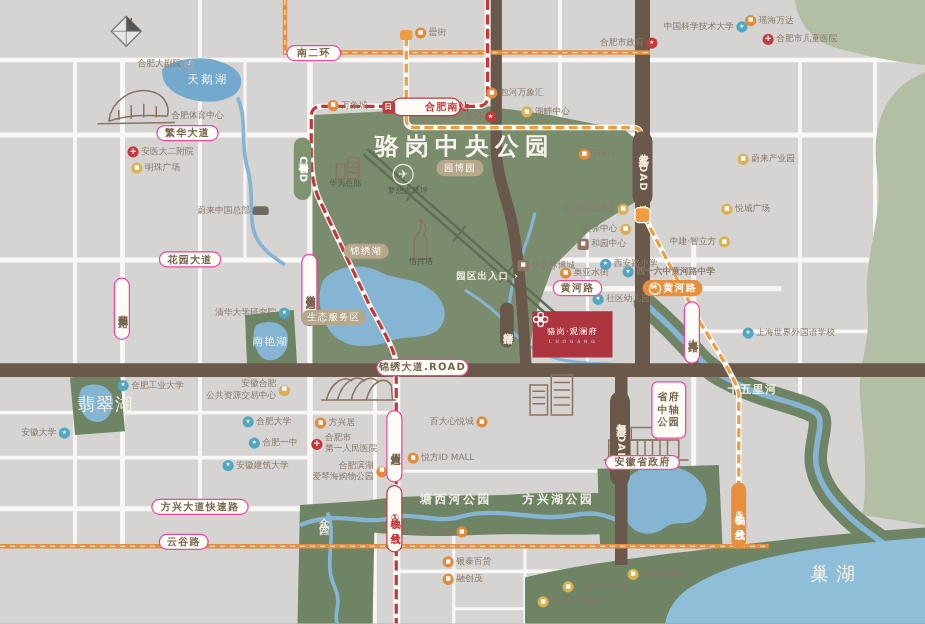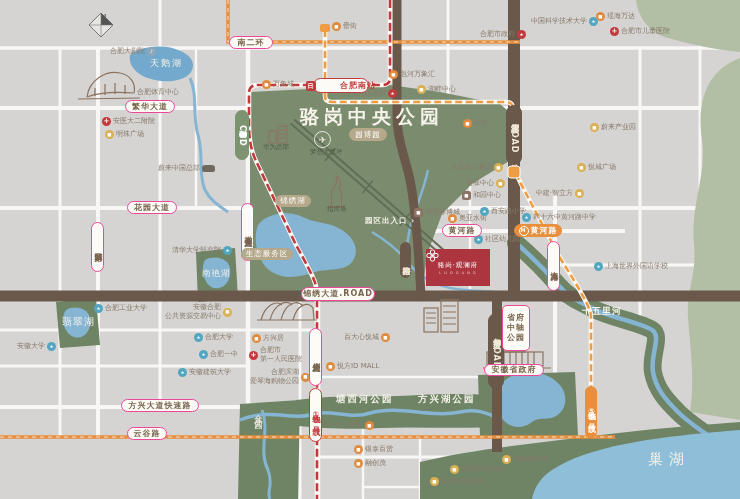--- a/index.html
+++ b/index.html
@@ -22,21 +22,21 @@
   .pill{position:absolute;display:flex;align-items:center;justify-content:center;gap:2px;
         background:#fdfbf6;border:1px solid #ec4899;border-radius:8px;color:#77654e;
         font-size:8px;font-weight:bold;letter-spacing:1px;white-space:pre;box-sizing:border-box;line-height:1.25;}
   .pill.v{writing-mode:vertical-rl;}
   .pill.brown{background:#6a594a;border-color:#6a594a;color:#f1e8d8;}
   .pill.tan{background:#b5a88b;border-color:#b5a88b;color:#fff;font-weight:normal;font-size:7.5px;}
   .pill.green{background:#7e9370;border-color:#7e9370;color:#fff;}
   .pill.orange{background:#e78f3c;border-color:#e78f3c;color:#fff;}
   .pill.metro1{color:#c23a3e;border-color:#c23a3e;background:#fdfbf6;}
   .pill.station{border-color:#c23a3e;color:#c23a3e;border-radius:9px;gap:24px;}
-  .pill.gov3{border-radius:5px;text-align:center;}
+  .pill.gov3{border-radius:5px;text-align:center;margin-left:19px;}
   .tico{background:#c23a3e;color:#fff;width:10px;height:10px;border-radius:2px;font-size:6px;
         display:inline-flex;align-items:center;justify-content:center;flex:0 0 auto;}
   .mglyph{width:8px;height:8px;border:1px solid #fff;border-radius:50%;font-size:5px;color:#fff;
         display:inline-flex;align-items:center;justify-content:center;flex:0 0 auto;}
   .area{position:absolute;color:#f4f1e8;white-space:pre;}
   .area.v{writing-mode:vertical-rl;}
   .area.plane{width:15px;height:15px;border:1px solid #eceadf;border-radius:50%;display:flex;
         align-items:center;justify-content:center;font-size:9px;}
   #title{position:absolute;left:300px;top:104px;font-size:19px;font-weight:bold;
         letter-spacing:5px;color:#f6f3ea;}
@@ -234,21 +234,21 @@
       <div class="poi" style="top: 148px; left: 310px;"><div class="t pd">梦想大草坪</div></div>
       <div class="poi" style="top: 205px; left: 327px;"><div class="t pd">指挥塔</div></div>
       <div class="poi" style="top: 216px; left: 365px;"><div class="t pw">园区出入口 ›</div></div>
       <div class="poi r" style="top: 163px; right: 237px;"><div class="ic biz">■</div><div class="t">皇冠假日酒店</div></div>
       <div class="poi r" style="top: 179px; right: 235px;"><div class="ic biz">■</div><div class="t">安驿中心</div></div>
       <div class="poi" style="top: 191px; left: 417px; padding-left: 45px;"><div class="ic brown">■</div><div class="t">和园中心</div></div>
       <div class="poi" style="top: 208px; left: 414px;"><div class="ic brown">■</div><div class="t">华置苏博城</div></div>
       <div class="poi" style="top: 214px; left: 448px;"><div class="ic mall">■</div><div class="t">奥亚水街</div></div>
       <div class="poi" style="top: 207px; left: 480px;"><div class="ic school">★</div><div class="t">西安路小学</div></div>
       <div class="poi" style="top: 235px; left: 474px;"><div class="ic school">★</div><div class="t">社区幼儿园</div></div>
-      <div class="poi" style="top: 213px; left: 522px;"><div class="ic school">★</div><div class="t">四十六中黄河路中学</div></div>
+      <div class="poi" style="top: 213px; left: 498px; font-weight: bold;"><div class="ic school">★</div><div class="t">四十六中黄河路中学</div></div>
       <div class="poi" style="top: 163px; left: 577px;"><div class="ic biz">■</div><div class="t">悦城广场</div></div>
       <div class="poi r" style="top: 189px; right: 156px;"><div class="ic biz">■</div><div class="t">中建·智立方</div></div>
       <div class="poi" style="top: 262px; left: 594px;"><div class="ic school">★</div><div class="t">上海世界外国语学校</div></div>
       <div class="poi" style="top: 334px; left: 252px;"><div class="ic mall">■</div><div class="t">方兴居</div></div>
       <div class="poi" style="top: 346px; left: 249px;"><div class="ic hospital">+</div><div class="t">合肥市
 第一人民医院</div></div>
       <div class="poi r" style="top: 333px; right: 350px;"><div class="ic mall">■</div><div class="t">百大心悦城</div></div>
       <div class="poi" style="top: 362px; left: 326px;"><div class="ic mall">■</div><div class="t">悦方ID MALL</div></div>
       <div class="poi r" style="top: 368px; right: 430px;"><div class="ic mall">■</div><div class="t">合肥滨湖
 爱琴海购物公园</div></div>
@@ -279,21 +279,21 @@
       <div class="pill orange" style="top: 224px; left: 514px; width: 48px; height: 13px;"><div class="mglyph">M</div><div class="">黄河路</div></div>
       <div class="pill v orange" style="top: 386px; left: 585px; width: 12px; height: 52px;"><div class="">地铁⑤号线</div></div>
       <div class="pill v metro1" style="top: 388px; left: 309px; width: 13px; height: 54px;"><div class="">地铁①号线</div></div>
       <div class="pill gov3" style="top: 305px; left: 502px; width: 28px; height: 46px;"><div class="">省府
 中轴
 公园</div></div>
       <div class="pill" style="top: 364px; left: 484px; width: 60px; height: 12px;"><div class="">安徽省政府</div></div>
       <div class="pill station" style="top: 78px; left: 313px; width: 56px; height: 15px;"><div class="tico">日</div><div class="">合肥南站</div></div>
       <div class="area" style="top: 57px; left: 150px; font-size: 9px; letter-spacing: 2px; text-align: right;">天鹅湖</div>
       <div class="area" style="top: 268px; left: 202px; font-size: 8.5px; letter-spacing: 1px;">南艳湖</div>
-      <div class="area" style="top: 315px; left: 62px; font-size: 10px; letter-spacing: 1px;">翡翠湖</div>
+      <div class="area" style="top: 315px; left: 62px; font-size: 14px; letter-spacing: 1px;">翡翠湖</div>
       <div class="area" style="top: 393px; left: 336px; font-size: 9.5px; letter-spacing: 2px; font-weight: bold;">塘西河公园</div>
       <div class="area" style="top: 393px; left: 418px; font-size: 9.5px; letter-spacing: 2px; font-weight: bold;">方兴湖公园</div>
       <div class="area v" style="top: 408px; left: 253px; font-size: 8.5px; letter-spacing: 2px;">金斗公园</div>
       <div class="area" style="top: 305px; left: 582px; font-size: 9px; letter-spacing: 1px; font-weight: bold;">十五里河</div>
       <div class="area" style="top: 450px; left: 648px; font-size: 15px; letter-spacing: 6px;">巢湖</div>
       <div class="area plane" style="top: 131px; left: 314px;">✈</div>
     </div>
 </div>
 
 </body></html>

